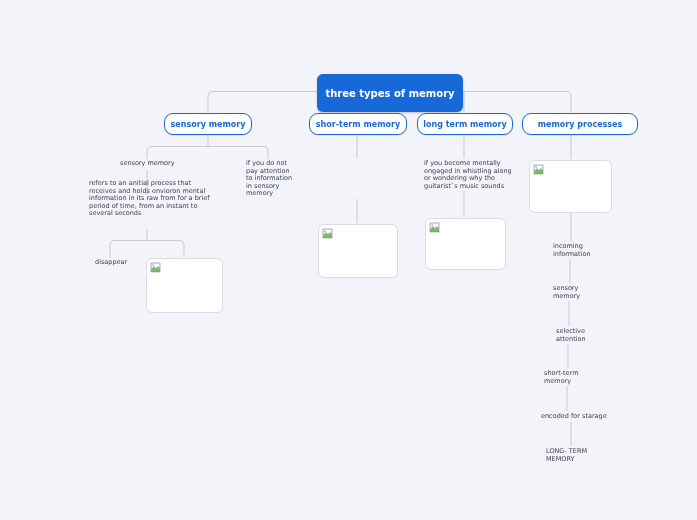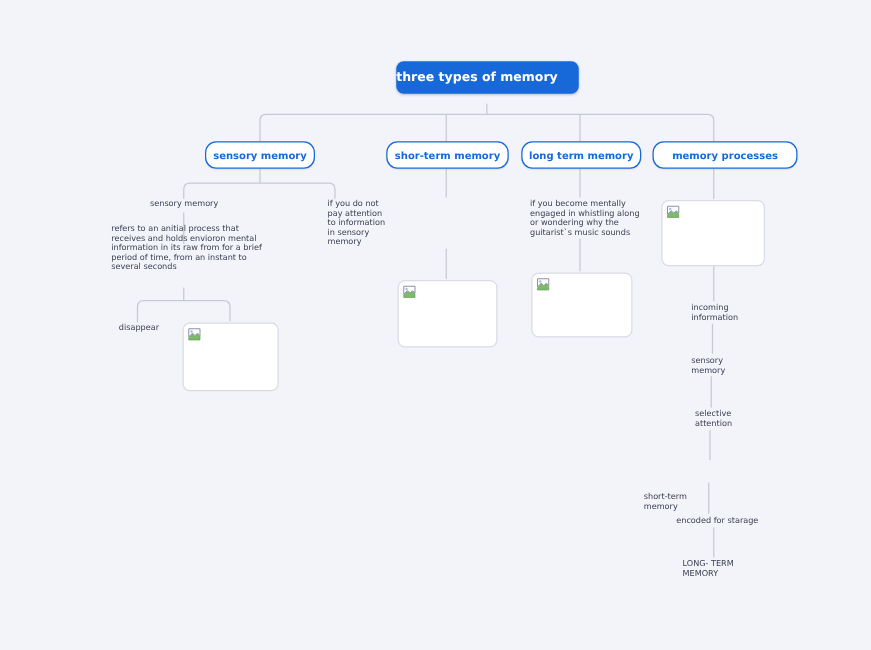--- a/index.html
+++ b/index.html
@@ -3,24 +3,24 @@
 <meta charset="utf-8">
 <style>
   html,body{margin:0;padding:0;}
   .canvas{
     position:relative;width:697px;height:520px;overflow:hidden;
     background:#f2f4fa;
     font-family:"DejaVu Sans", sans-serif;
   }
   svg.connectors{position:absolute;left:0;top:0;pointer-events:none;}
   .root-node{
-    position:absolute;left:317px;top:49px;width:146px;height:26px;
+    position:absolute;left:317px;top:74px;width:146px;height:38px;
     background:#1769da;border-radius:6px;
     color:#ffffff;font-weight:bold;font-size:10px;
-    display:flex;align-items:center;justify-content:flex-start;
+    display:flex;align-items:center;justify-content:center;
     box-shadow:0 1px 2px rgba(20,40,90,.25);
     cursor:pointer;
   }
   .branch-node{
     position:absolute;height:22px;box-sizing:border-box;
     background:#ffffff;border:1px solid #1769da;border-radius:9px;
     color:#1769da;font-weight:bold;font-size:8px;
     display:flex;align-items:center;justify-content:center;
     box-shadow:0 1px 1px rgba(20,40,90,.08);
     cursor:pointer;
@@ -83,21 +83,21 @@
     <span>shor-term memory</span>
   </div>
   <div class="branch-node" style="left:417px;top:113px;width:96px;">
     <span>long term memory</span>
   </div>
   <div class="branch-node" style="left:522px;top:113px;width:116px;">
     <span>memory processes</span>
   </div>
 
   <div class="note nowrap" style="left:120px;top:160px;">sensory memory</div>
-  <div class="note" style="left:246px;top:160px;width:50px;margin-left:16px;">if you do not pay attention to information in sensory memory</div>
+  <div class="note" style="left:246px;top:160px;width:50px;">if you do not pay attention to information in sensory memory</div>
   <div class="note" style="left:89px;top:180px;width:126px;">refers to an anitial process that receives and holds envioron mental information in its raw from for a brief period of time, from an instant to several seconds</div>
   <div class="note nowrap" style="left:95px;top:259px;">disappear</div>
 
   <div class="img-node" style="left:146px;top:258px;width:77px;height:55px;">
     <svg class="broken-ico" width="11" height="11" viewBox="0 0 11 11">
       <path d="M1 1 h9 v5.5 l-2-2 -2 2 -2-2 -3 3 z" fill="#fdfdfd" stroke="#8a93a6" stroke-width="0.8"></path>
       <path d="M1 8.2 l3-3 2 2 2-2 2 2 V10 H1 z" fill="#7dba6a" stroke="#5a9a4a" stroke-width="0.5"></path>
       <circle cx="3.2" cy="3.2" r="1" fill="#9ec2e8"></circle>
     </svg>
   </div>
@@ -123,17 +123,17 @@
     <svg class="broken-ico" width="11" height="11" viewBox="0 0 11 11">
       <path d="M1 1 h9 v5.5 l-2-2 -2 2 -2-2 -3 3 z" fill="#fdfdfd" stroke="#8a93a6" stroke-width="0.8"></path>
       <path d="M1 8.2 l3-3 2 2 2-2 2 2 V10 H1 z" fill="#7dba6a" stroke="#5a9a4a" stroke-width="0.5"></path>
       <circle cx="3.2" cy="3.2" r="1" fill="#9ec2e8"></circle>
     </svg>
   </div>
 
   <div class="note" style="left:553px;top:243px;width:40px;">incoming information</div>
   <div class="note" style="left:553px;top:285px;width:34px;">sensory memory</div>
   <div class="note" style="left:556px;top:328px;width:34px;">selective attention</div>
-  <div class="note" style="left:515px;top:370px;width:38px;margin-top:24px;">short-term memory</div>
+  <div class="note" style="left:544px;top:370px;width:38px;">short-term memory</div>
   <div class="note nowrap" style="left:541px;top:413px;">encoded for starage</div>
   <div class="note" style="left:546px;top:448px;width:46px;">LONG- TERM MEMORY</div>
 
 </div>
 
 </body></html>

